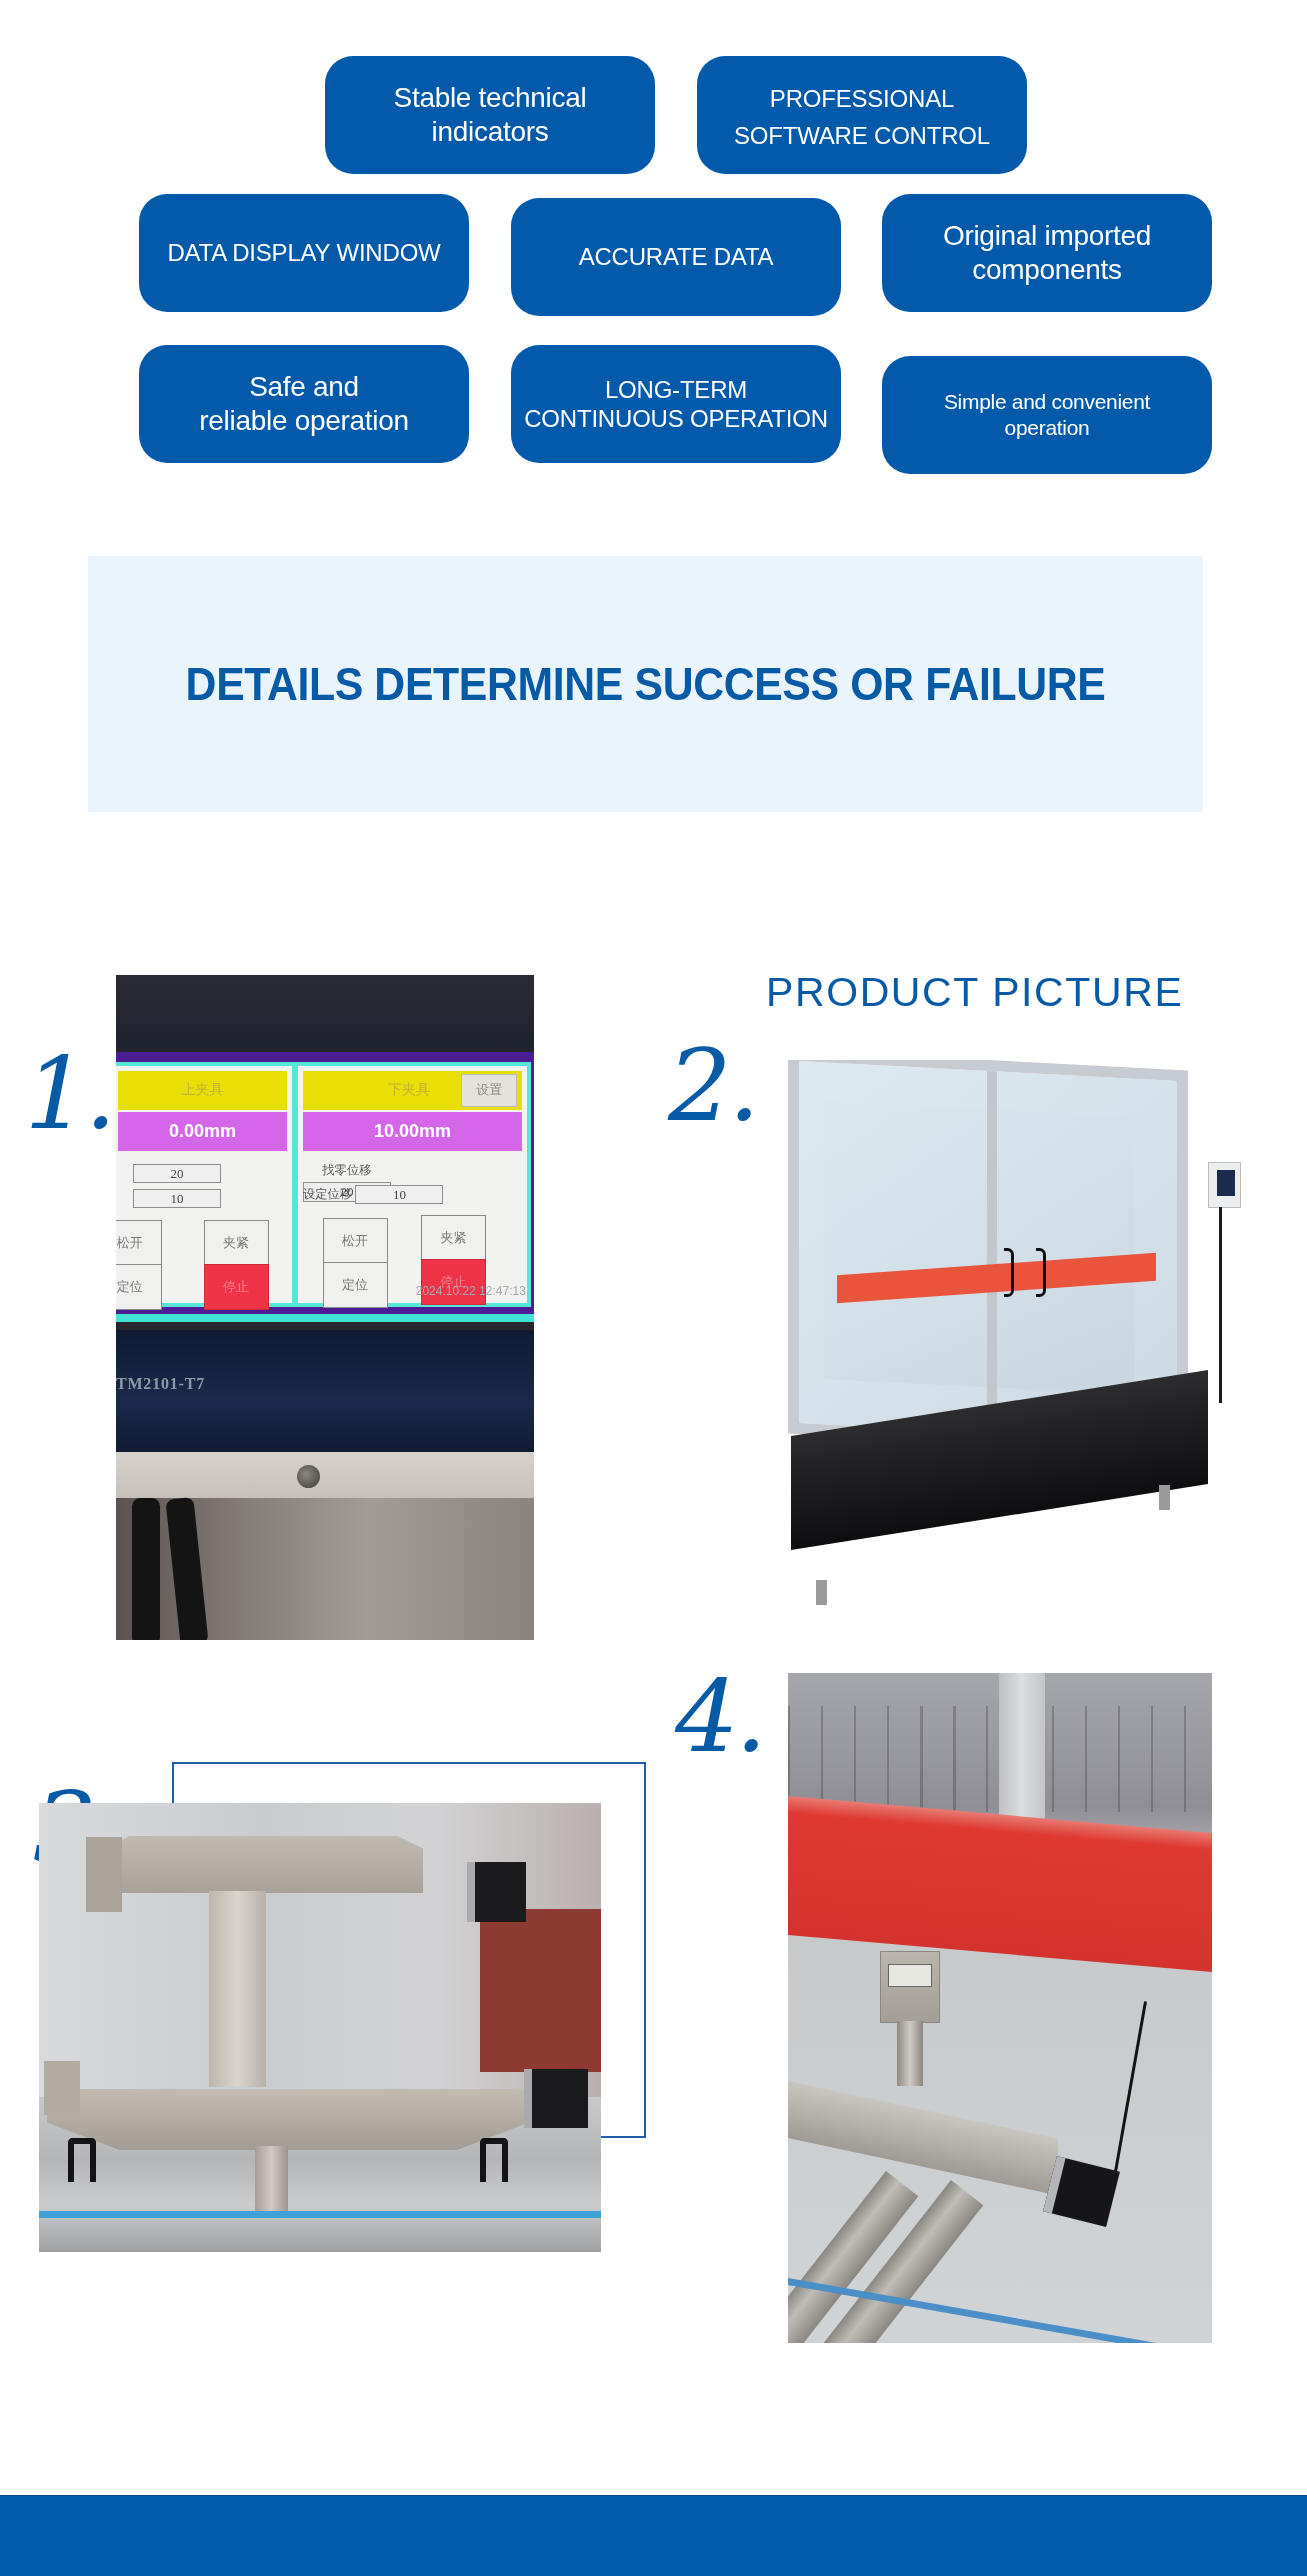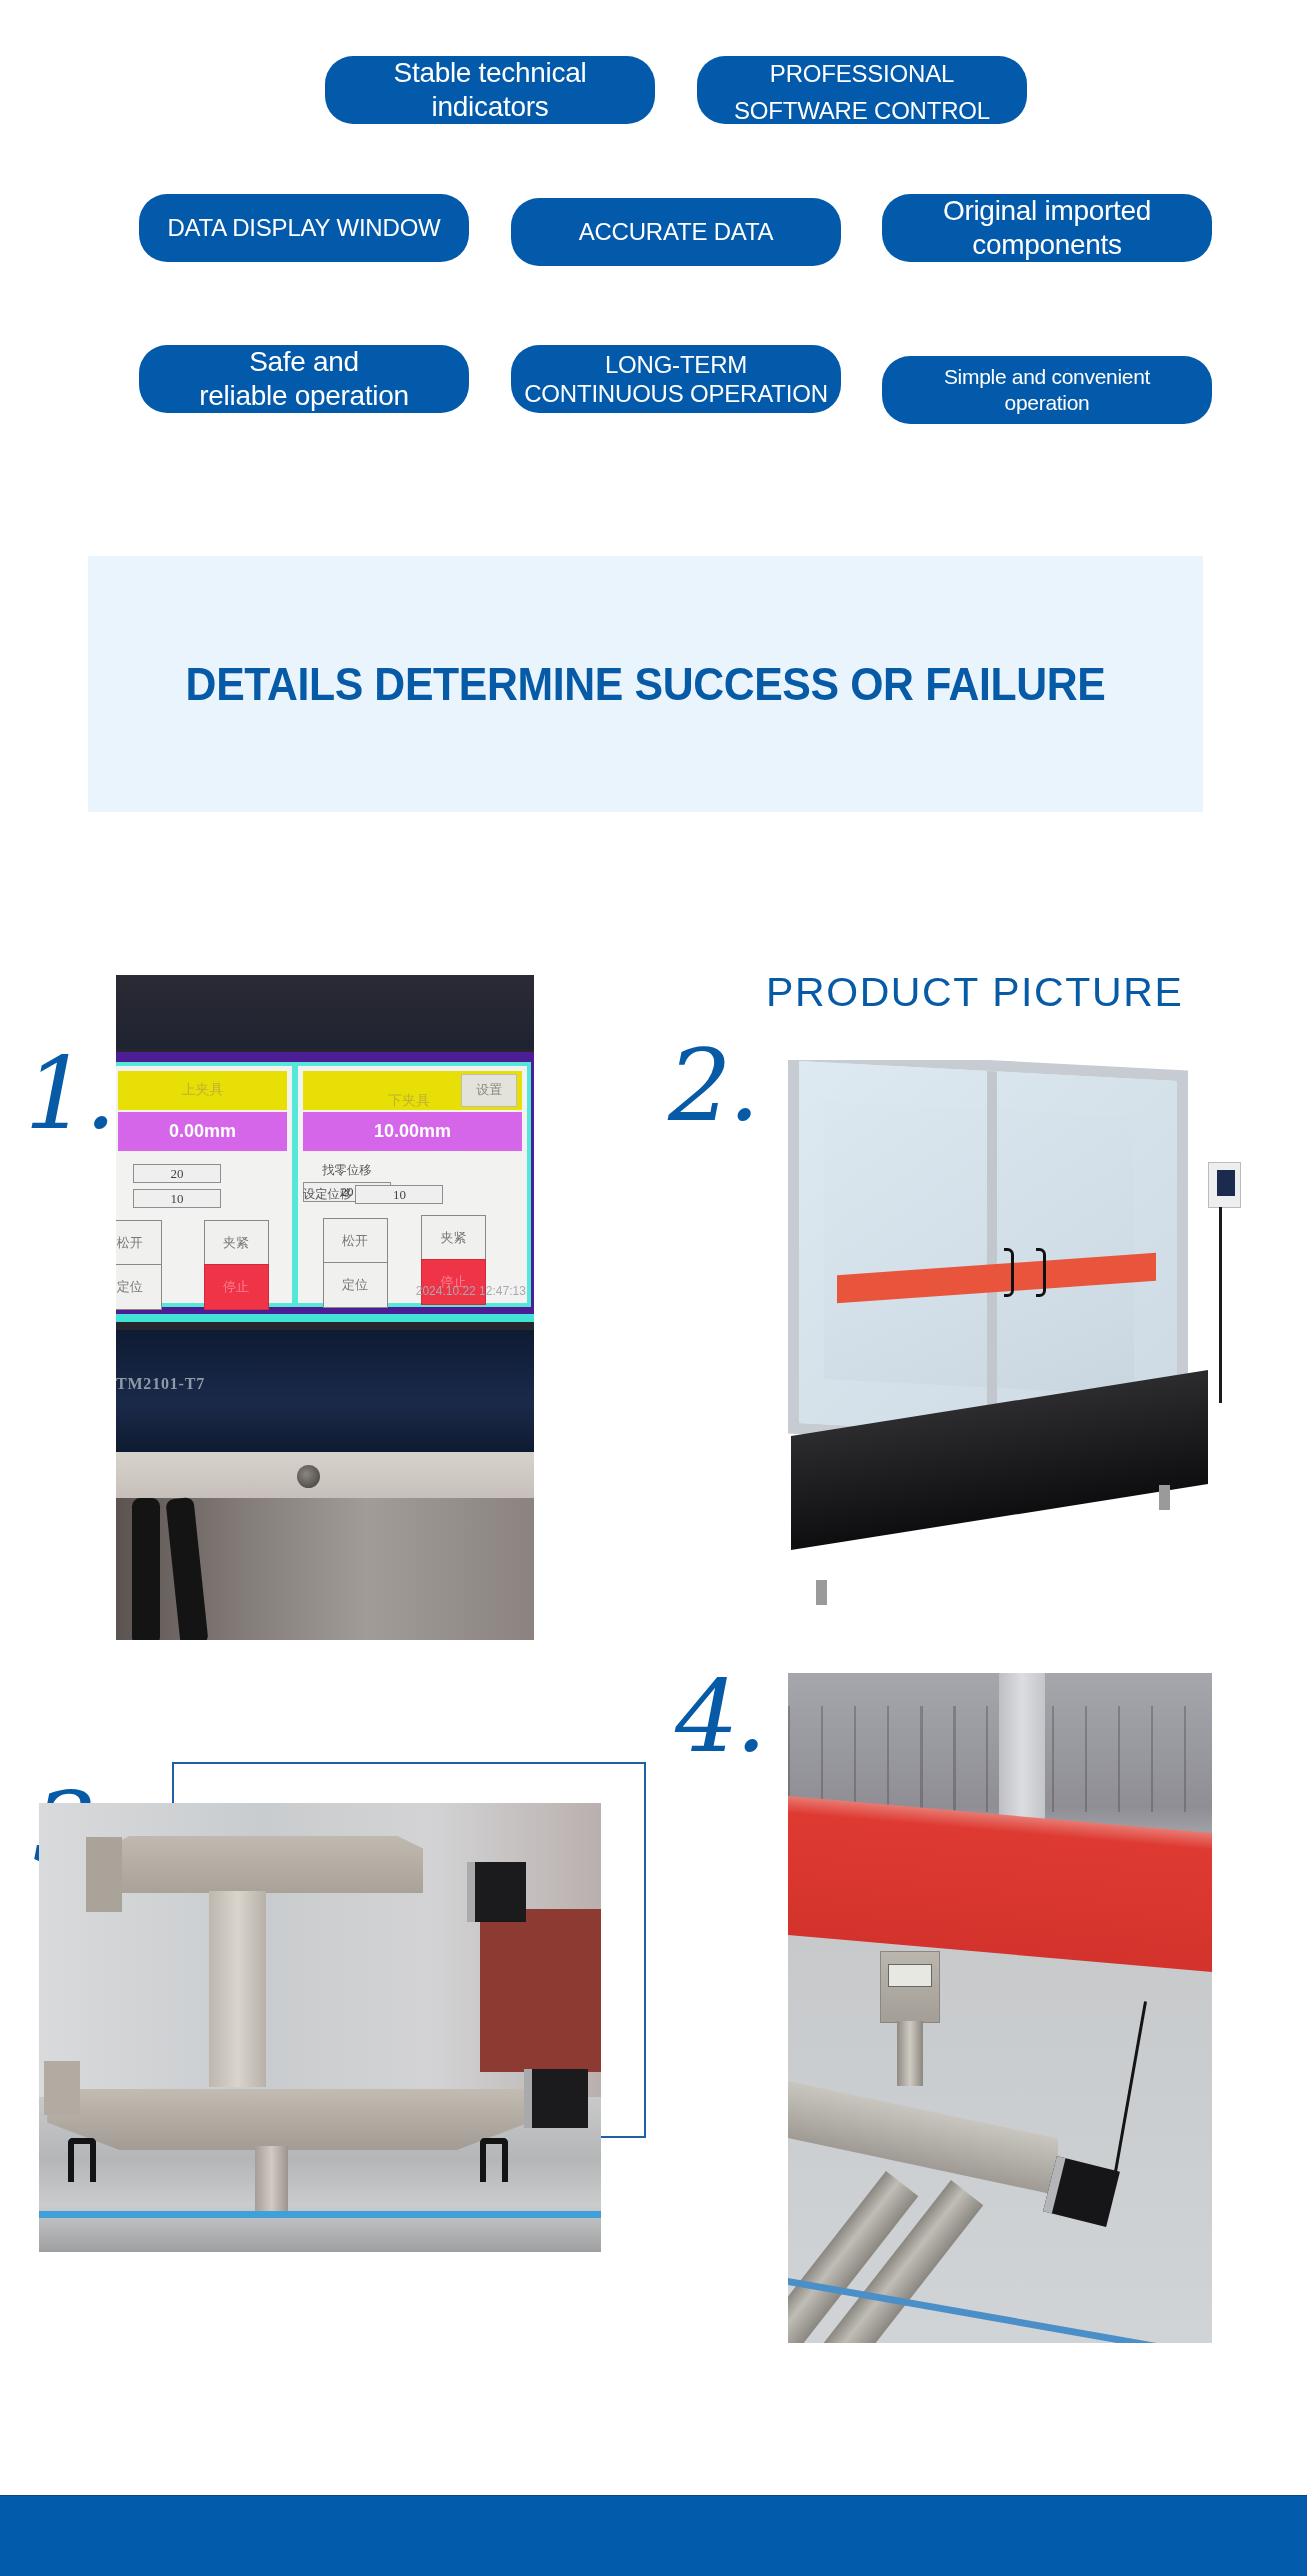--- a/index.html
+++ b/index.html
@@ -1,20 +1,20 @@
 <!DOCTYPE html>
 <html style="font-size:13px"><head>
 <meta charset="utf-8">
 <style>
   * { box-sizing: border-box; margin: 0; padding: 0; }
   html, body { width: 1307px; height: 2576px; background: #ffffff; overflow: hidden; }
   body { position: relative; font-family: "Liberation Sans", "DejaVu Sans", sans-serif; }
 
   .pill {
-    position: absolute; width: 330px; height: 68px; border-radius: 28px;
+    position: absolute; width: 330px; height: 118px; border-radius: 28px;
     background: #035aaa; color: #ffffff;
     display: flex; flex-direction: column; align-items: center; justify-content: center;
     text-align: center; line-height: 1.22;
   }
   .pill .ln { display: block; white-space: nowrap; }
   .pill.lg { font-size: 28px; letter-spacing: -0.3px; }
   .pill.sm { font-size: 24px; letter-spacing: -0.2px; }
 
   .banner {
     position: absolute; left: 88px; top: 556px; width: 1115px; height: 256px;
@@ -161,21 +161,21 @@
       </div>
       <div class="row" style="top:123px; left:19.6px;">
         <div class="field">10</div>
       </div>
       <div class="btn" style="left:-16.3px; top:154px;">松开</div>
       <div class="btn" style="left:90px; top:154px;">夹紧</div>
       <div class="btn" style="left:-16.3px; top:198px;">定位</div>
       <div class="btn stop" style="left:90px; top:198px;">停止</div>
     </div>
     <div class="panel r">
-      <div class="ybar" style="justify-content:flex-start; padding-left:85px;align-items:flex-end;">
+      <div class="ybar" style="justify-content:flex-start; padding-left:85px;">
         <span>下夹具</span>
         <div class="set-btn">设置</div>
       </div>
       <div class="mbar">10.00mm</div>
       <div class="row" style="top:96px;flex-direction:column;">
         <span>找零位移</span>
         <div class="field">20</div>
       </div>
       <div class="row" style="top:119px;">
         <span>设定位移</span>

